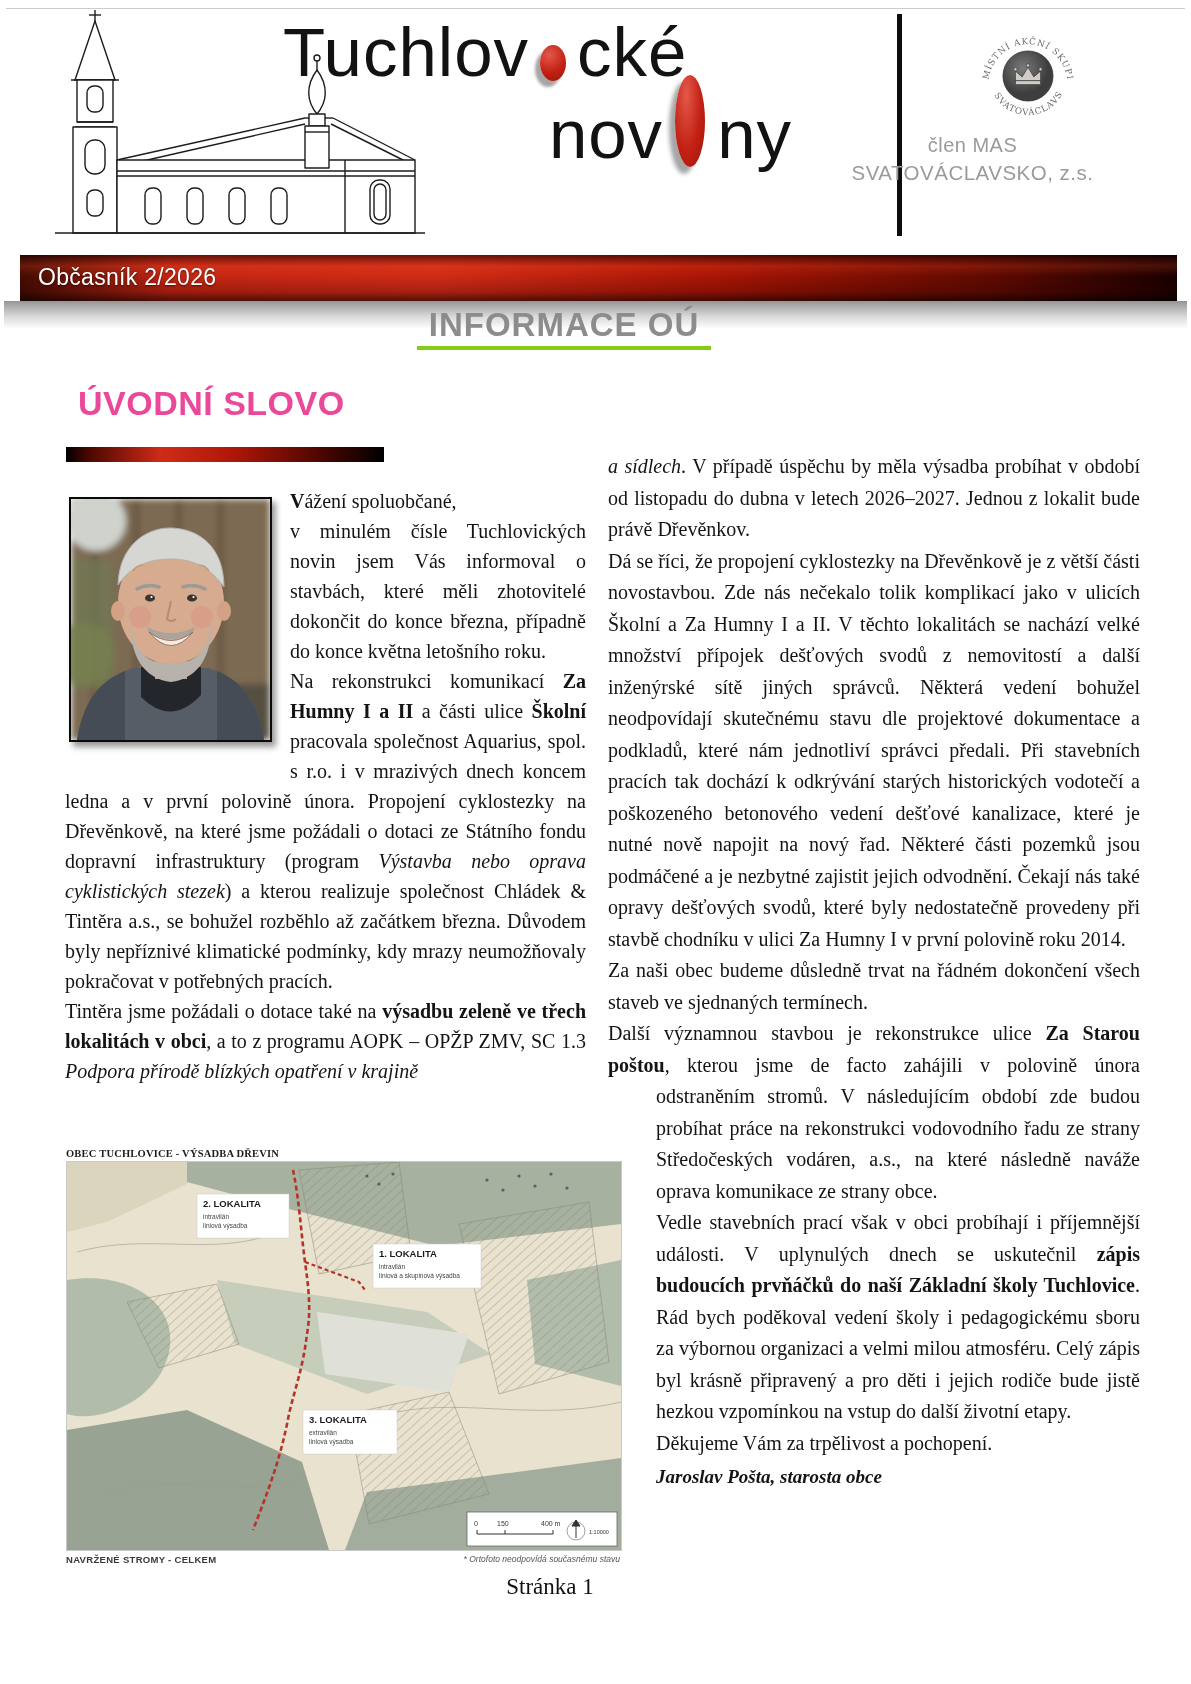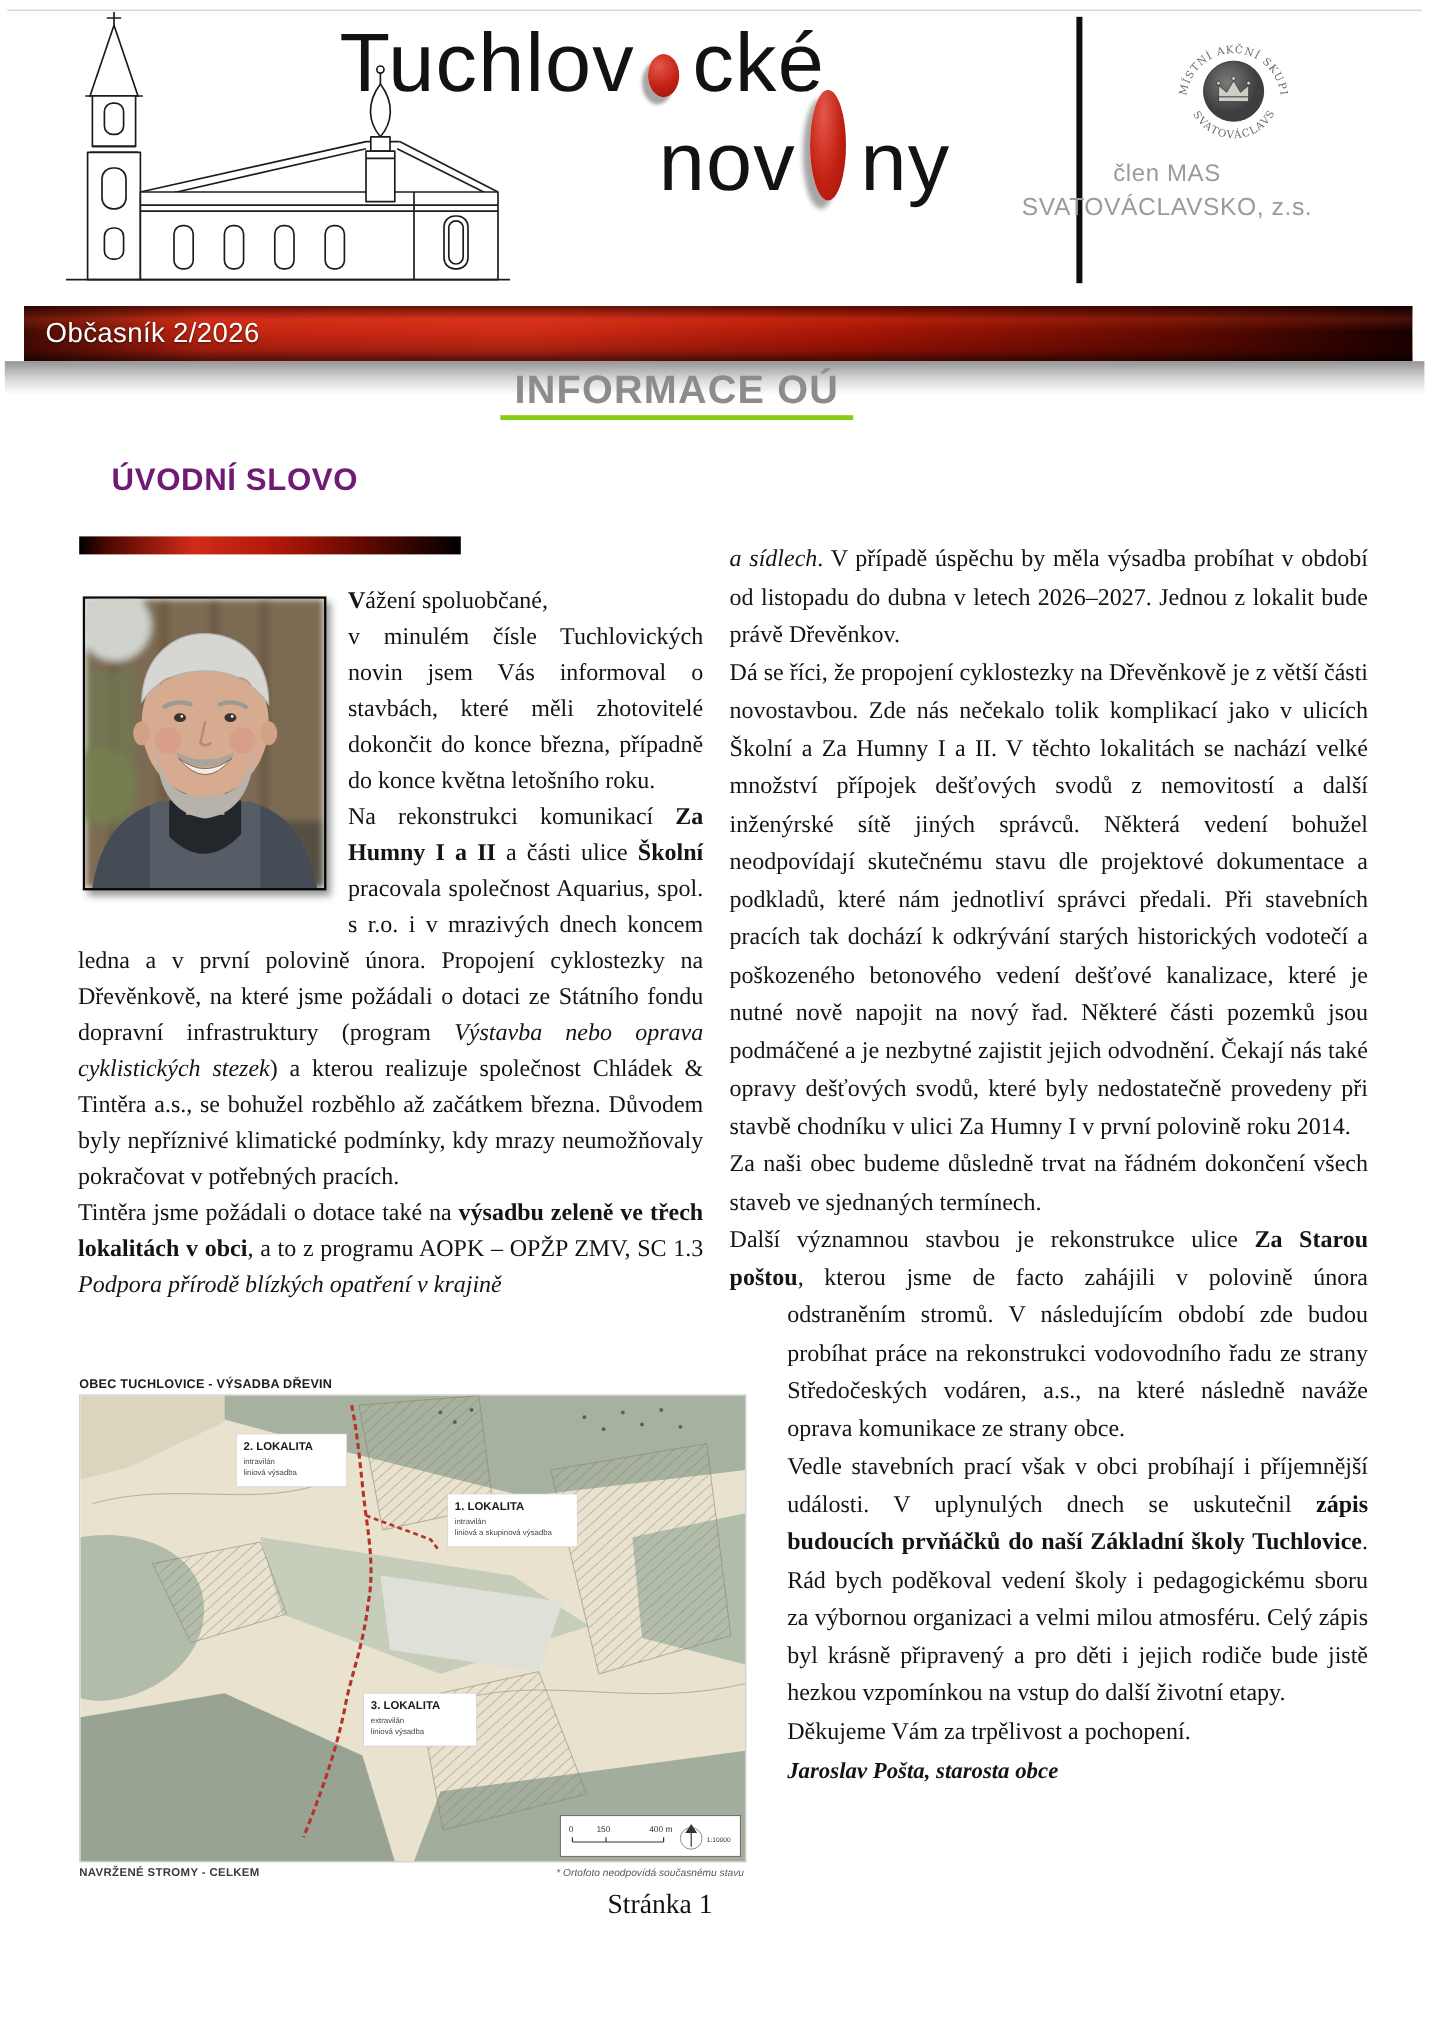--- a/index.html
+++ b/index.html
@@ -33,41 +33,41 @@
       linear-gradient(90deg, #420b02 0%, #c42512 13%, #d02c16 36%, #a81505 60%, #5e0a00 84%, #170000 100%);}
   #banner .lbl{color:#ffffff;font-size:23px;line-height:45px;padding-left:18px;letter-spacing:.3px;
                text-shadow:0 1px 2px rgba(0,0,0,.55);}
   #grayfade{position:absolute;left:4px;top:301px;width:1183px;height:28px;
             background:linear-gradient(180deg,#959595 0%,#d9d9d9 55%,#ffffff 100%);}
 
   
   #main-title{position:absolute;left:0;top:306px;width:1128px;text-align:center;}
   #main-title span{display:inline-block;font-size:33px;font-weight:bold;color:#8c8c8c;
                    letter-spacing:1px;border-bottom:4px solid #84cc16;padding:0 12px 2px 12px;}
-  #section-title{position:absolute;left:78px;top:384px;font-size:26px;font-weight:bold;
-                 color:#701a75;letter-spacing:.5px;margin-left:15px;}
+  #section-title{position:absolute;left:78px;top:384px;font-size:34px;font-weight:bold;
+                 color:#ec4899;letter-spacing:.5px;}
   #section-bar{position:absolute;left:66px;top:447px;width:318px;height:15px;
     background:linear-gradient(90deg,#000 0%,#4a0700 7%,#d02b18 30%,#b01708 52%,#4d0600 80%,#000 100%);}
 
   
   .bodytext{font-family:"Liberation Serif",serif;color:#141414;text-align:justify;}
   #left-col{position:absolute;left:65px;top:486px;width:521px;font-size:20px;line-height:30px;}
   #right-col{position:absolute;left:608px;top:451px;width:532px;font-size:20px;line-height:31.5px;}
   .bodytext p{margin:0;}
   .b{font-weight:bold;}
   .i{font-style:italic;}
   #photo{float:left;width:199px;height:241px;border:2px solid #0a0a0a;margin:11px 18px 40px 4px;
          box-shadow:4px 5px 6px rgba(0,0,0,.4);display:block;}
   .map-spacer{float:left;width:48px;height:480px;}
   #signature{text-align:left;font-weight:bold;font-style:italic;font-size:19px;line-height:31px;margin-top:2px;}
 
   
   #map-block{position:absolute;left:66px;top:1148px;width:554px;}
   #map-title{font-size:10.5px;font-weight:bold;color:#1c1c1c;letter-spacing:.2px;margin-bottom:2px;
-             font-family:Liberation Sans, sans-serif;}
+             font-family:Liberation Serif, serif;}
   #map-svg{display:block;border:1px solid #c9c9c9;}
   #map-footer{display:flex;justify-content:space-between;margin-top:3px;}
   #map-footer .fl{font-size:9.5px;font-weight:bold;color:#3a3a3a;letter-spacing:.3px;}
   #map-footer .fr{font-size:8.5px;color:#555;font-style:italic;}
 
   #page-footer{position:absolute;left:0;top:1574px;width:1100px;text-align:center;
                font-family:"Liberation Serif",serif;font-size:23px;color:#111;}
 </style>
 </head>
 <body>

